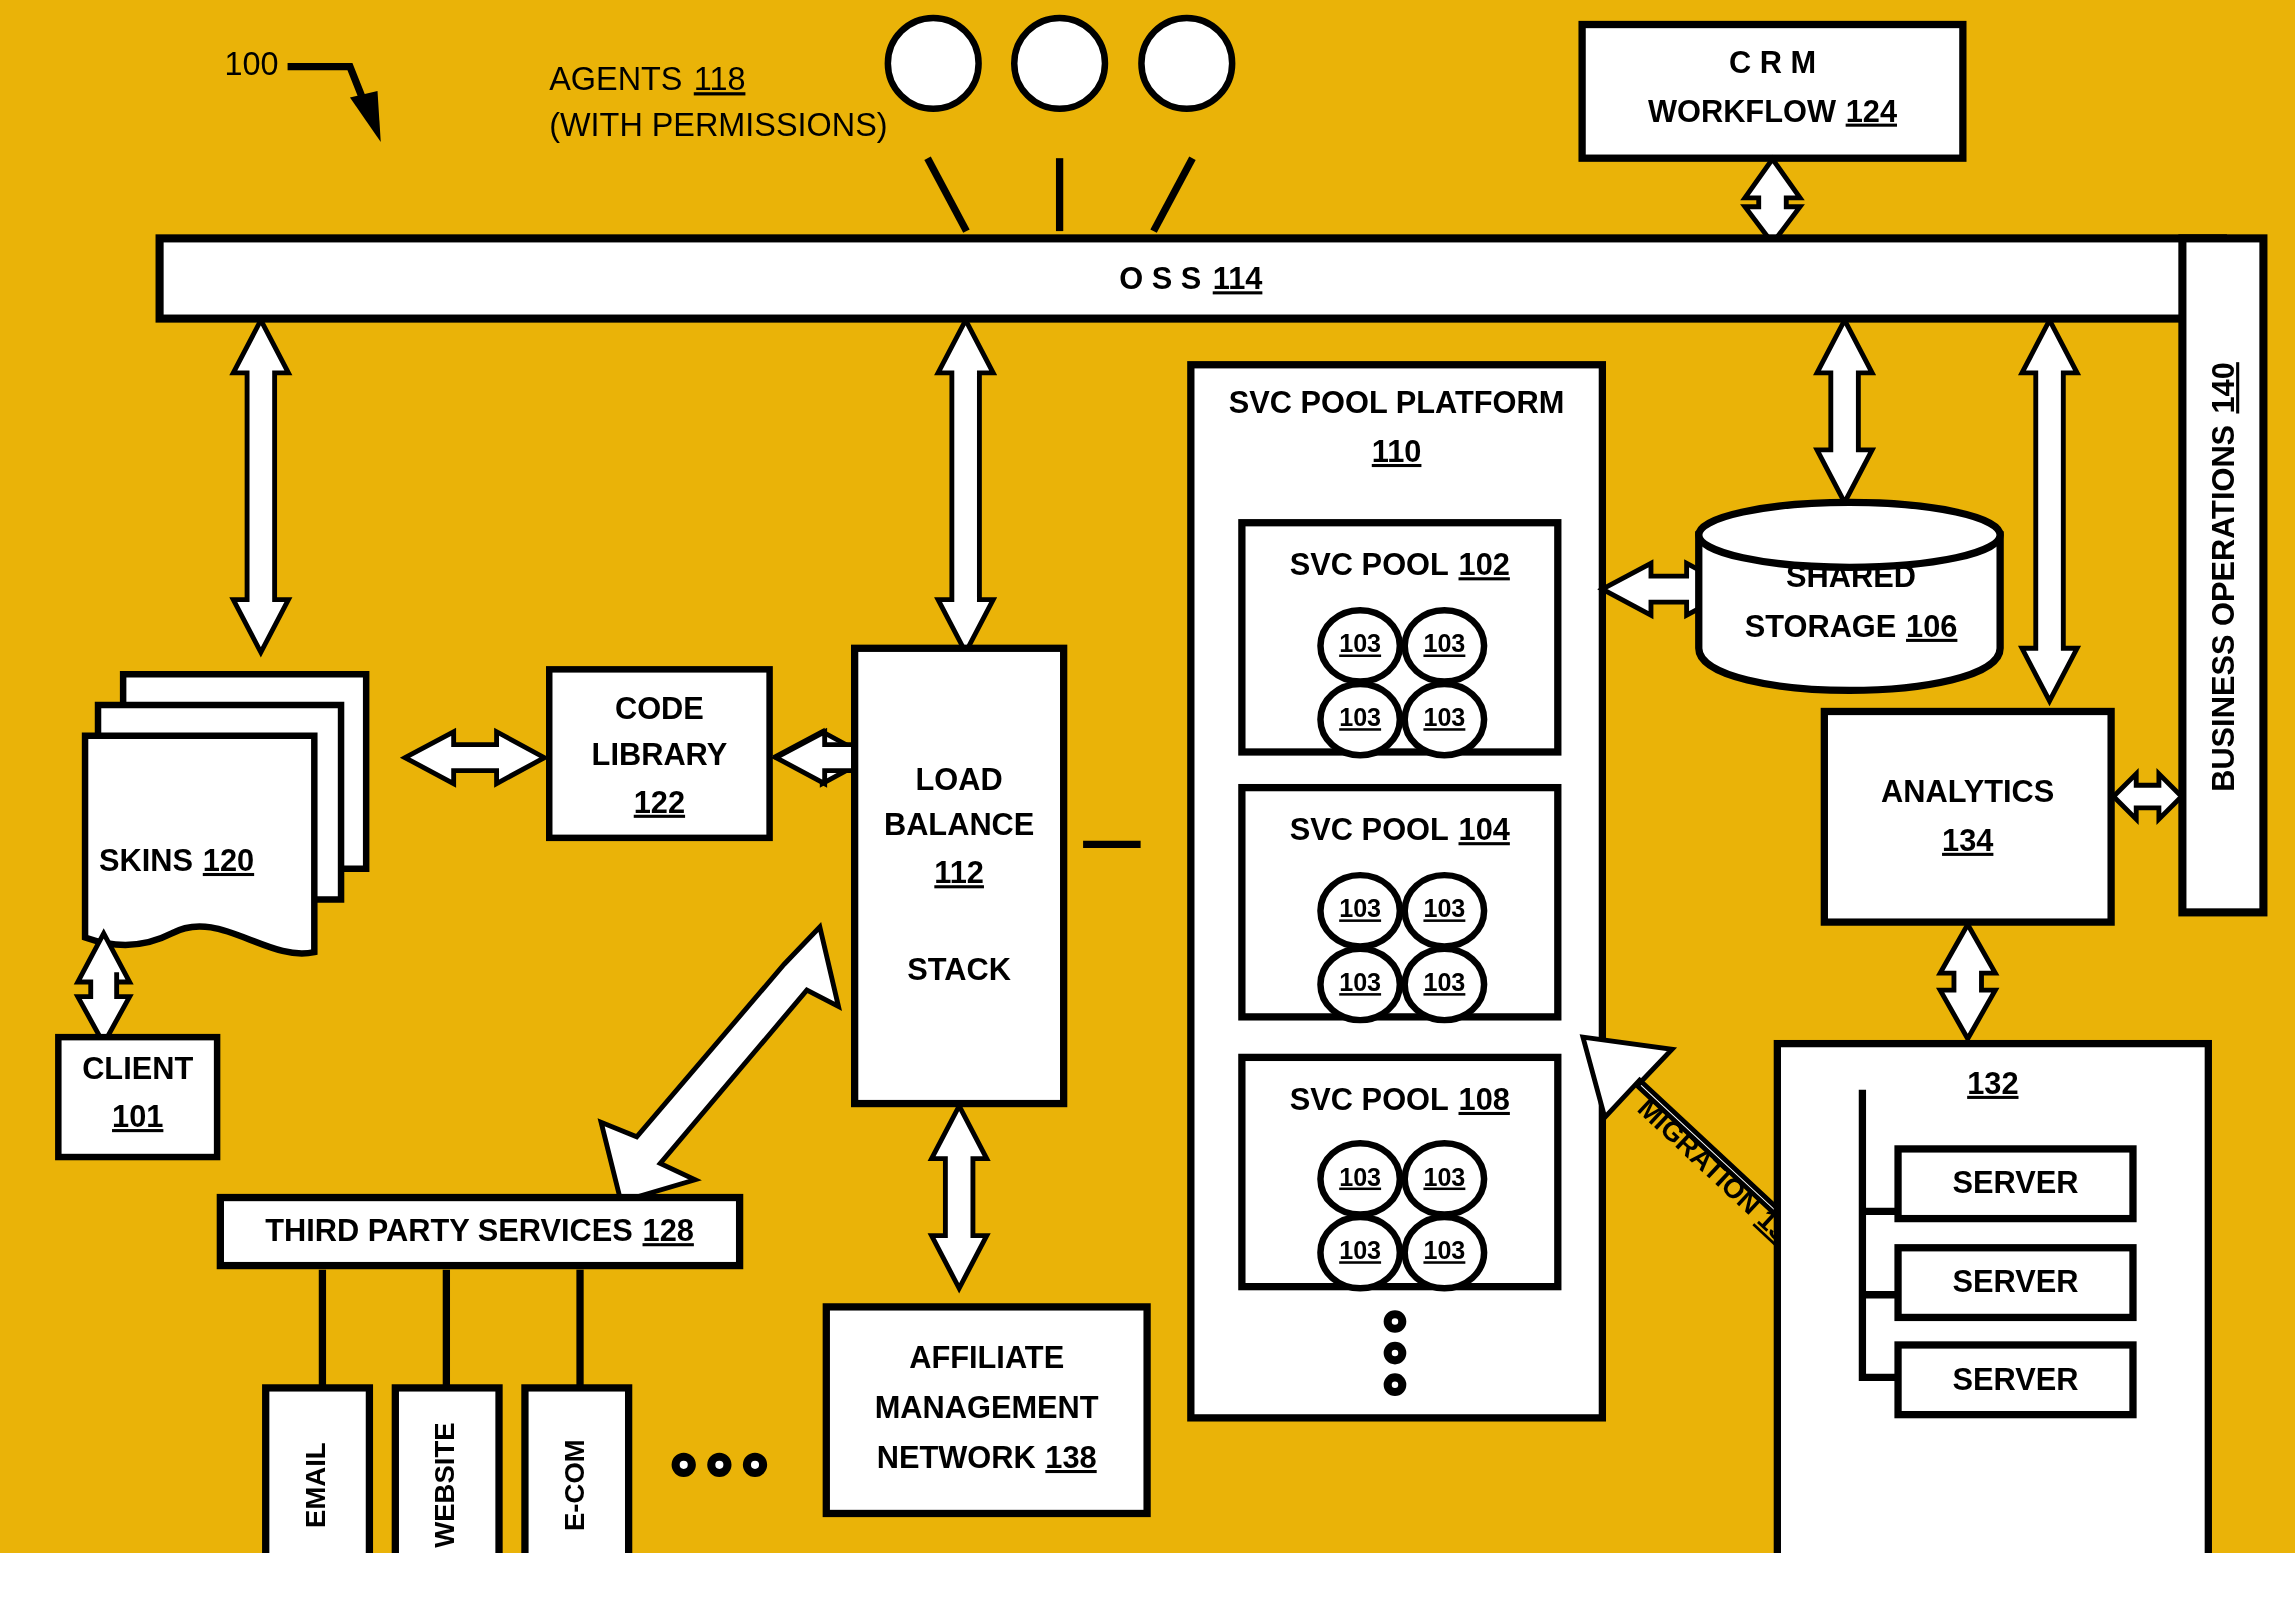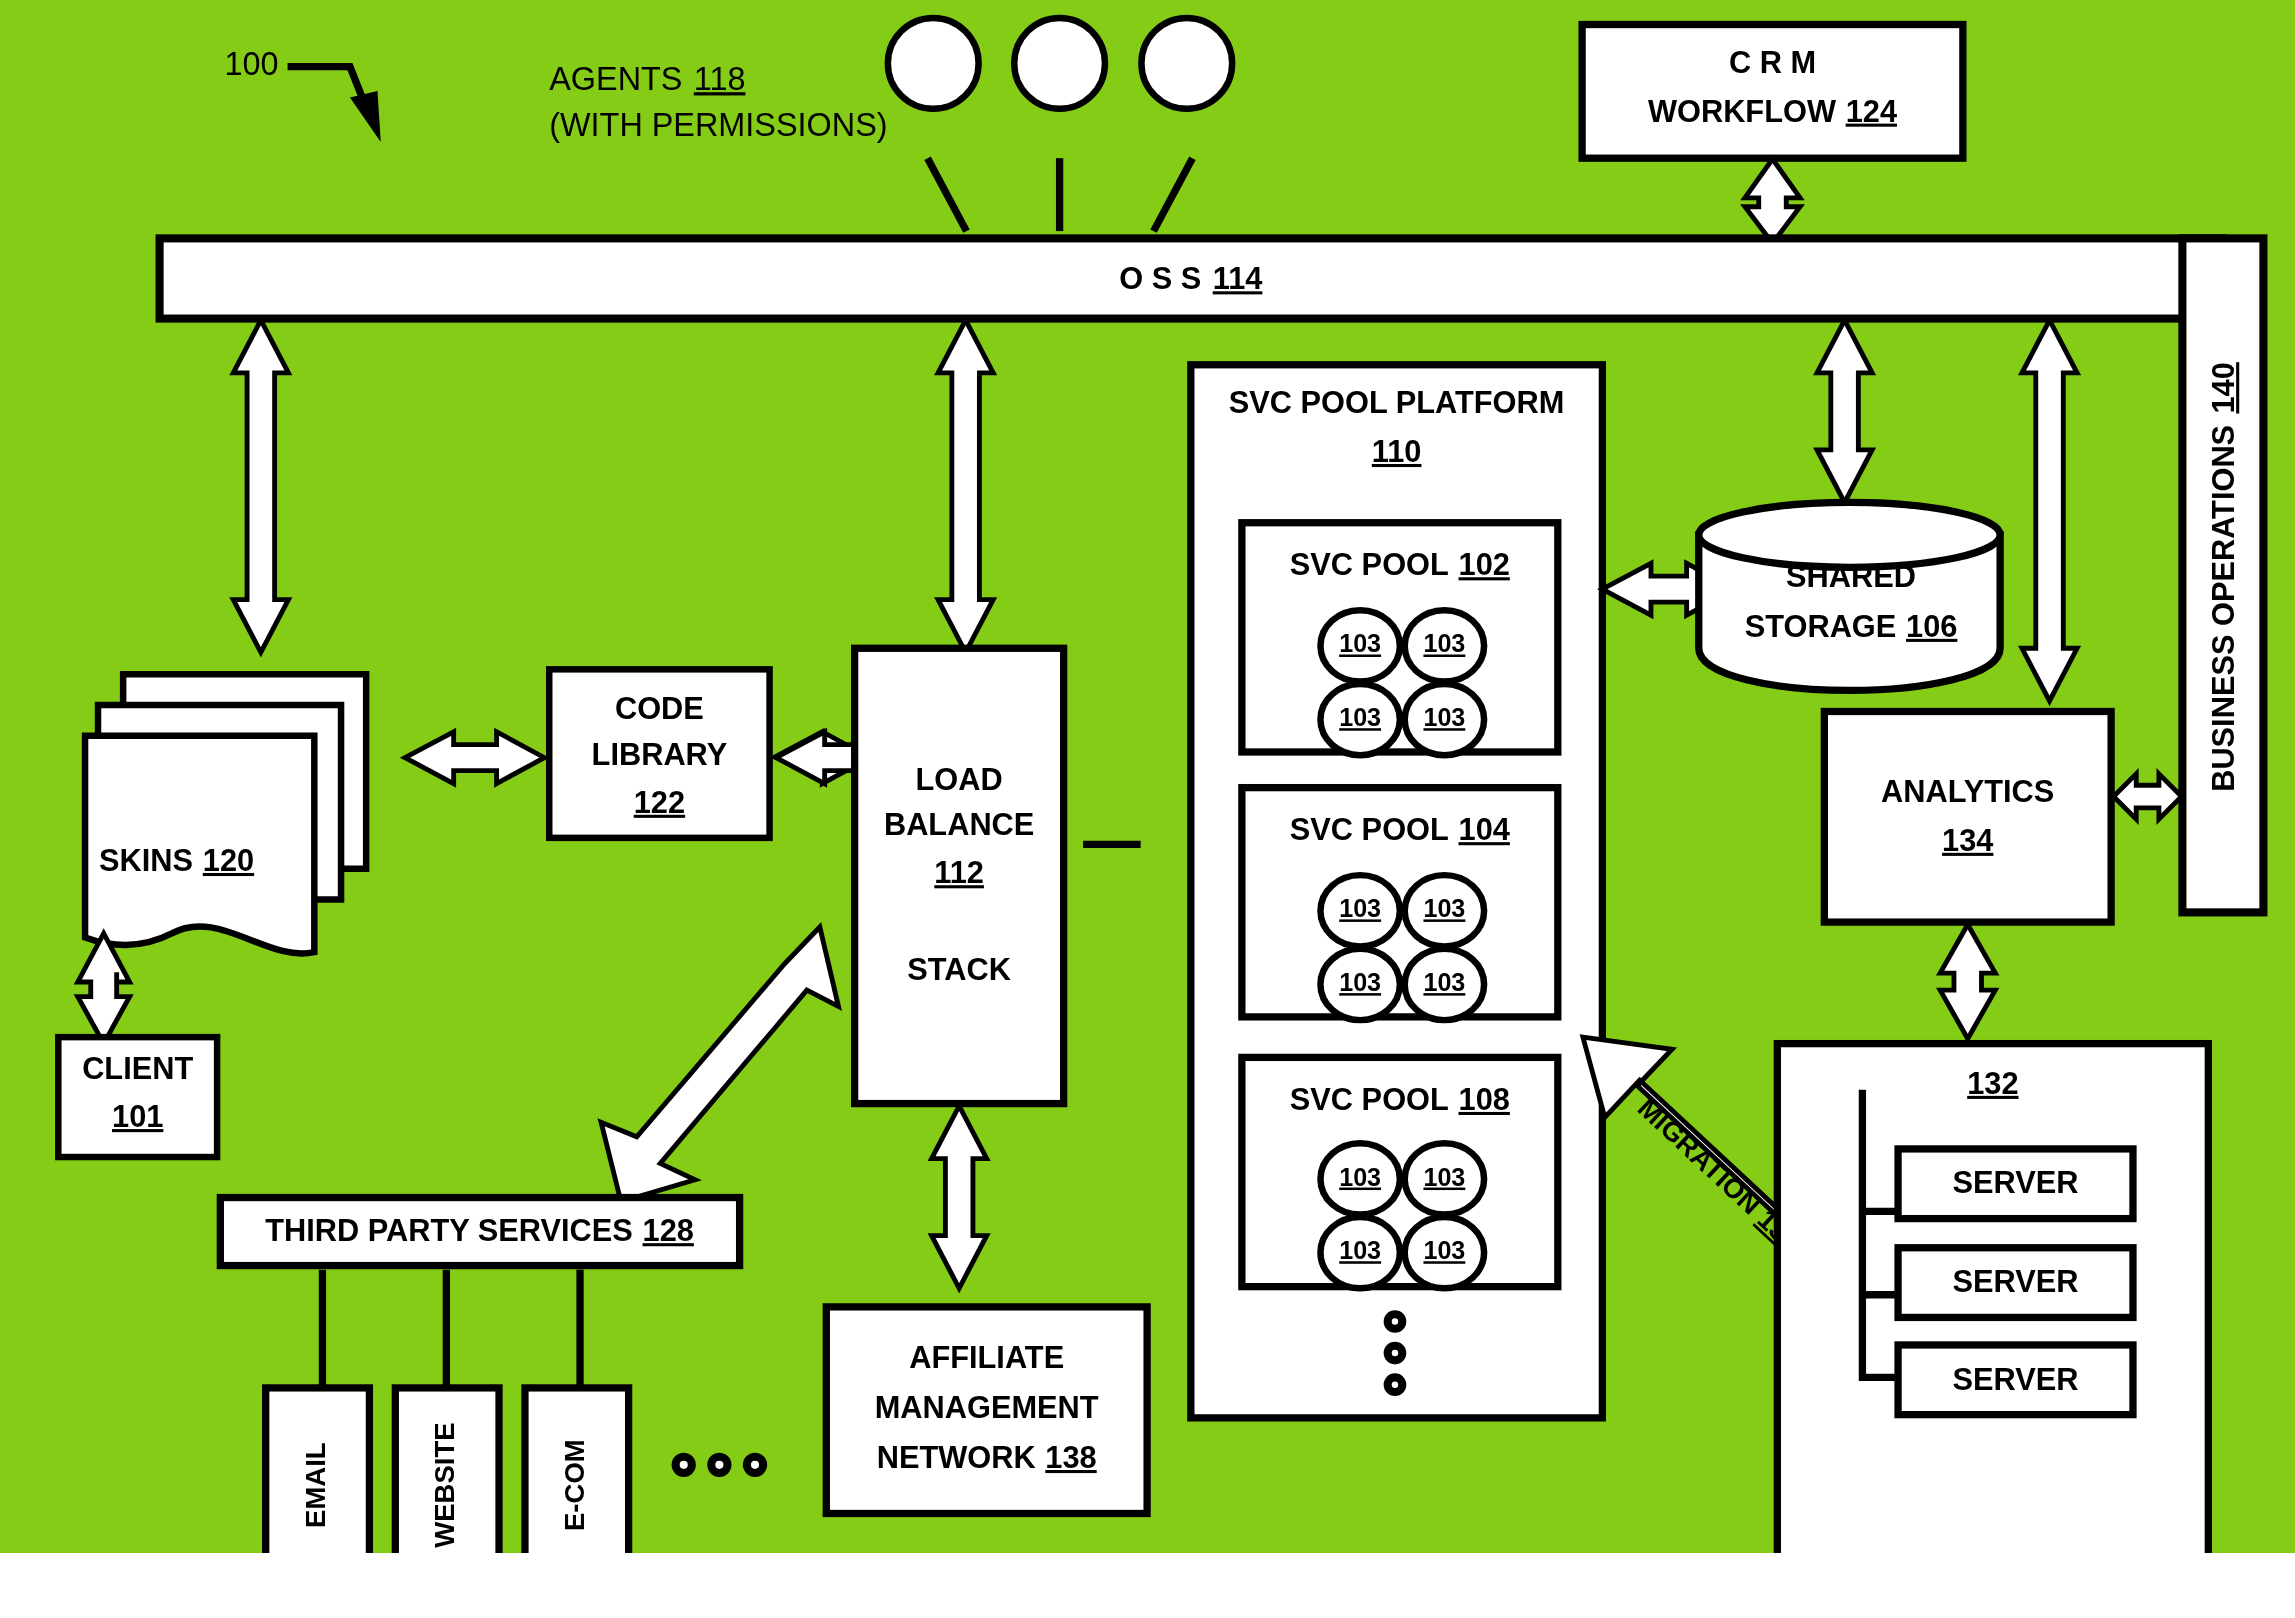--- a/index.html
+++ b/index.html
@@ -1,17 +1,17 @@
 <!DOCTYPE html>
 <html style="font-size:13px"><head>
 <meta charset="utf-8">
 <style>
   html,body{margin:0;padding:0;background:#fff;}
   body{width:2295px;height:1619px;font-family:"Liberation Sans",sans-serif;}
-  #stage{position:relative;width:2295px;height:1553px;overflow:hidden;background:#84cc16;}
+  #stage{position:relative;width:2295px;height:1553px;overflow:hidden;background:#eab308;}
   svg{position:absolute;left:0;top:0;width:2295px;height:1619px;}
   .shape{fill:#fff;stroke:#000;}
   .line{stroke:#000;fill:none;}
   .arrow{fill:#fff;stroke:#000;stroke-width:6;stroke-linejoin:miter;}
   .solid{fill:#000;stroke:none;}
   text{font-family:"Liberation Sans",sans-serif;fill:#000;}
   .lbl{font-size:38px;font-weight:700;text-anchor:middle;dominant-baseline:middle;}
   .lbl-sm{font-size:34px;font-weight:700;text-anchor:middle;dominant-baseline:middle;}
   .lbl-xs{font-size:31px;font-weight:700;text-anchor:middle;dominant-baseline:middle;}
   .lbl-plain{font-size:40px;font-weight:400;text-anchor:start;dominant-baseline:middle;}

